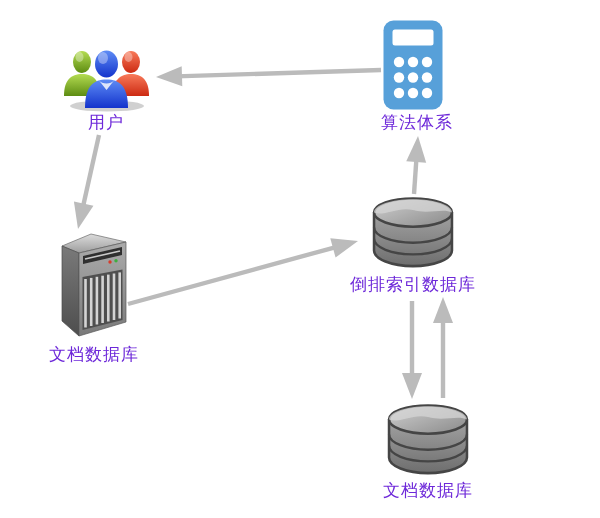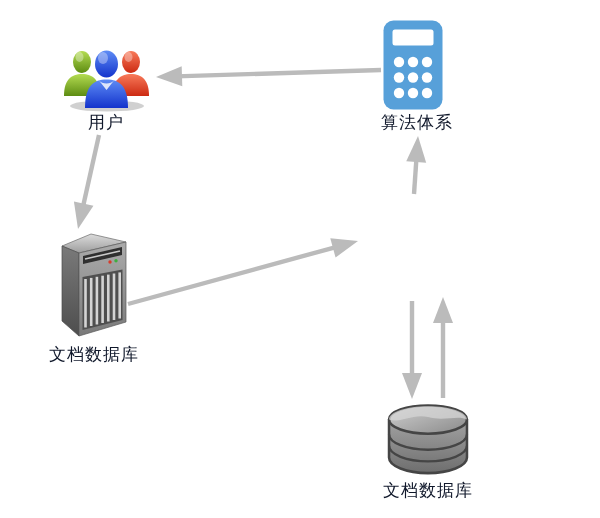--- a/index.html
+++ b/index.html
@@ -5,21 +5,21 @@
   html,body{margin:0;padding:0;}
   body{
     width:600px;height:518px;background:#ffffff;overflow:hidden;
     font-family:"DejaVu Sans","Liberation Sans",sans-serif;
   }
   .canvas{position:relative;width:600px;height:518px;background:#ffffff;}
   .arrows{position:absolute;left:0;top:0;width:600px;height:518px;pointer-events:none;}
   .node{position:absolute;display:flex;flex-direction:column;align-items:center;}
   .node .icon{display:block;}
   .node .label{
-    white-space:nowrap;color:#0f172a;font-size:17px;line-height:20px;
+    white-space:nowrap;color:#6d28d9;font-size:17px;line-height:20px;
     text-align:center;letter-spacing:1px;
   }
   .defs-holder{position:absolute;width:0;height:0;overflow:hidden;}
 </style>
 </head>
 <body>
 
 <div class="canvas">
 
   <svg class="defs-holder" aria-hidden="true">
@@ -153,20 +153,26 @@
         <line x1="37.9" y1="48.8" x2="37.9" y2="96.5"></line>
         <line x1="43.6" y1="47.7" x2="43.6" y2="95"></line>
         <line x1="49.3" y1="46.6" x2="49.3" y2="93.5"></line>
         <line x1="55.0" y1="45.5" x2="55.0" y2="92"></line>
         <line x1="60.7" y1="44.4" x2="60.7" y2="90.5"></line>
       </g>
     </svg>
     <div class="label" style="margin-top:4px;">文档数据库</div>
   </div>
 
+  <div class="node" style="left:368px;top:195px;width:90px;">
+    <svg class="icon" width="90" height="76" viewBox="0 0 90 78">
+      <use href="#db-cyl"></use>
+    </svg>
+    <div class="label" style="margin-top:3px;">倒排索引数据库</div>
+  </div>
 
   <div class="node" style="left:383px;top:402px;width:90px;">
     <svg class="icon" width="90" height="76" viewBox="0 0 90 78">
       <use href="#db-cyl"></use>
     </svg>
     <div class="label" style="margin-top:2px;">文档数据库</div>
   </div>
 
 </div>
 

